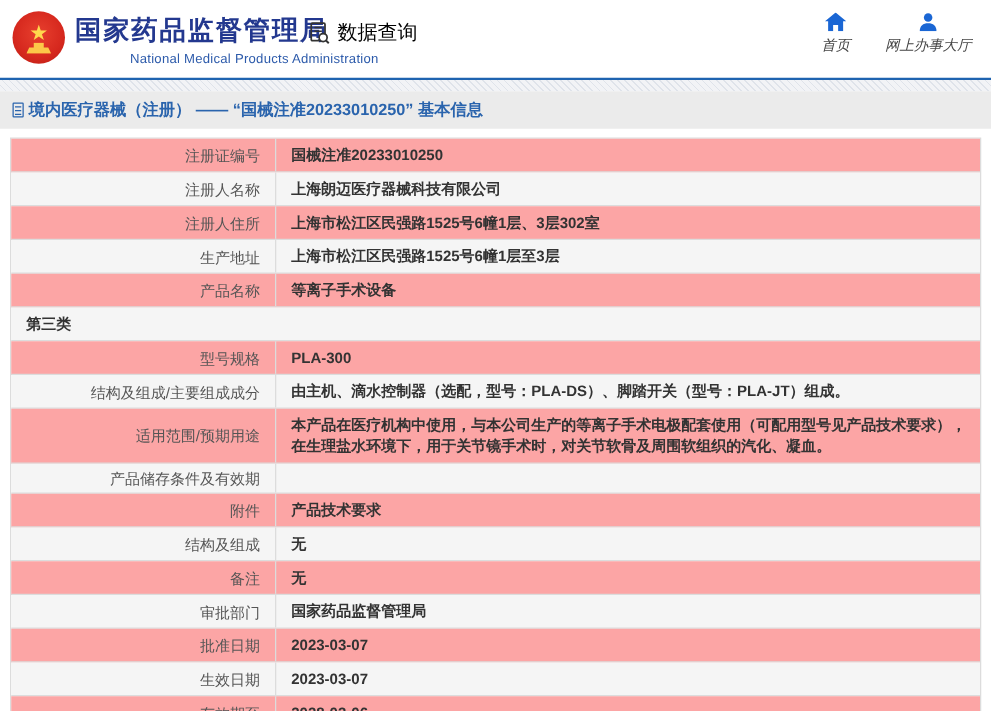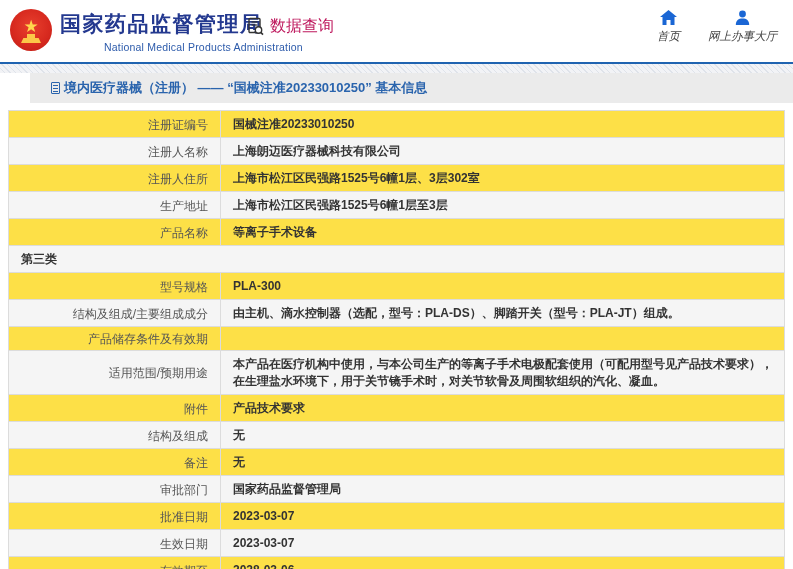--- a/index.html
+++ b/index.html
@@ -11,40 +11,40 @@
   .emblem { position:absolute; left:10px; top:9px; width:42px; height:42px;
     border-radius:50%; background:radial-gradient(circle at 50% 42%, #e8402e 0%, #d6281e 60%, #b81d14 100%);
     display:flex; align-items:center; justify-content:center; }
   .emblem .star { color:#ffd84d; font-size:17px; line-height:1; margin-top:-8px; }
   .emblem .gate { position:absolute; bottom:8px; left:50%; transform:translateX(-50%);
     width:20px; height:9px; background:#ffd84d; clip-path:polygon(0 100%,100% 100%,88% 45%,70% 45%,70% 0,30% 0,30% 45%,12% 45%); opacity:.9; }
   .agency { position:absolute; left:60px; top:10px; }
   .agency-title { color:#23388f; font-size:21px; font-weight:bold; letter-spacing:1.5px; }
   .agency-sub { color:#2d5bab; font-size:10.5px; margin-top:3px; letter-spacing:.2px;margin-left:44px; }
   .section-label { position:absolute; left:246px; top:16px; display:flex; align-items:center; gap:5px;
-    color:#be185d; font-size:16px; }
+    color:#000000; font-size:16px; }
   .topnav { position:absolute; right:16px; top:10px; display:flex; gap:28px;font-style:italic; }
   .topnav .nav-item { display:flex; flex-direction:column; align-items:center; gap:4px;
     text-decoration:none; cursor:pointer; }
   .topnav .nav-label { color:#444; font-size:11.5px; }
 
   
   .blue-rule { height:2px; background:#1f63b0; }
   .hatch-strip { height:9px;
     background:repeating-linear-gradient(45deg,#f2f3f6 0 3px,#dfe3ea 3px 4px); }
-  .title-bar { height:30px; background:#ebebeb; display:flex; align-items:center; padding-left:21px;margin-left:30px; }
+  .title-bar { height:30px; background:#ebebeb; display:flex; align-items:center; padding-left:10px; }
   .page-title { color:#2a64ad; font-size:13px; font-weight:bold; display:flex; align-items:center; gap:4px; }
   .doc-icon { display:inline-block; width:9px; height:12px; border:1px solid #2a64ad; border-radius:1px;
     background:linear-gradient(#ebebeb 0 0) , #ebebeb; position:relative; }
   .doc-icon::after { content:""; position:absolute; left:1px; top:2px; width:5px; height:1px;
     background:#2a64ad; box-shadow:0 3px 0 #2a64ad, 0 6px 0 #2a64ad; }
 
   
   .info-table { margin:7px 8px 0 8px; border:1px solid #dcdcdc; border-bottom:1px solid #dcdcdc; }
-  .trow { display:flex; border-bottom:1px solid #dcdcdc; background:#fde047; }
+  .trow { display:flex; border-bottom:1px solid #dcdcdc; background:#fca5a5; }
   .trow:last-child { border-bottom:none; }
   .trow:nth-child(even) { background:#f5f5f5; }
   .tlabel { width:212px; flex:0 0 212px; text-align:right; padding:5px 12px 4px 6px;
     color:#555; font-size:12px; line-height:14px; border-right:1px solid #dcdcdc;
     display:flex; justify-content:flex-end; align-items:center; gap:3px; }
   .tvalue { flex:1; padding:5px 10px 4px 12px; color:#333; font-size:12px; line-height:17px;font-weight:bold; }
 
   svg { display:block; }
 </style>
 </head>
@@ -128,26 +128,26 @@
     </div>
     <div class="trow">
       <div class="tlabel">型号规格</div>
       <div class="tvalue">PLA-300</div>
     </div>
     <div class="trow">
       <div class="tlabel">结构及组成/主要组成成分</div>
       <div class="tvalue">由主机、滴水控制器（选配，型号：PLA-DS）、脚踏开关（型号：PLA-JT）组成。</div>
     </div>
     <div class="trow">
+      <div class="tlabel">适用范围/预期用途</div>
+      <div class="tvalue">本产品在医疗机构中使用，与本公司生产的等离子手术电极配套使用（可配用型号见产品技术要求），在生理盐水环境下，用于关节镜手术时，对关节软骨及周围软组织的汽化、凝血。</div>
+    </div>
+    <div class="trow">
       <div class="tlabel">产品储存条件及有效期</div>
       <div class="tvalue"></div>
-    </div>
-    <div class="trow">
-      <div class="tlabel">适用范围/预期用途</div>
-      <div class="tvalue">本产品在医疗机构中使用，与本公司生产的等离子手术电极配套使用（可配用型号见产品技术要求），在生理盐水环境下，用于关节镜手术时，对关节软骨及周围软组织的汽化、凝血。</div>
     </div>
     <div class="trow">
       <div class="tlabel">附件</div>
       <div class="tvalue">产品技术要求</div>
     </div>
     <div class="trow">
       <div class="tlabel">结构及组成</div>
       <div class="tvalue">无</div>
     </div>
     <div class="trow">

